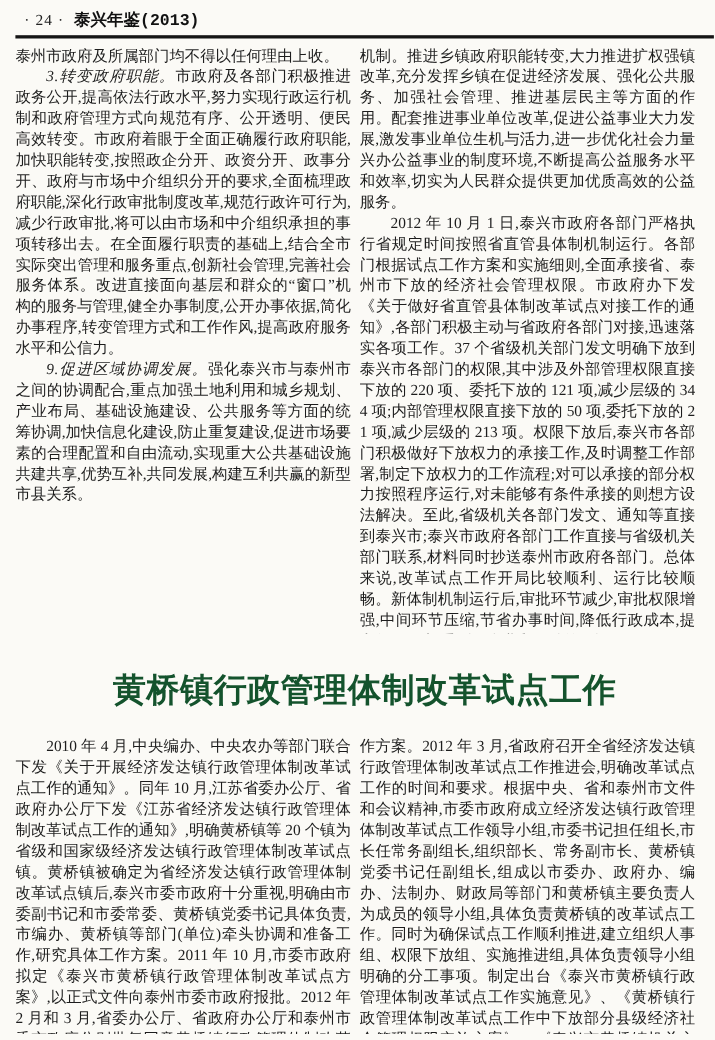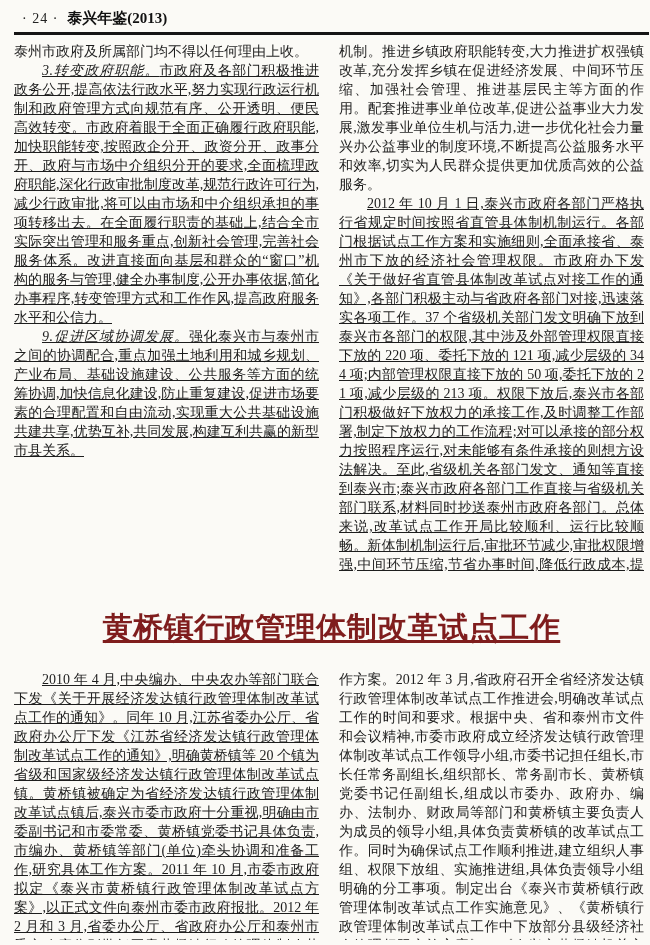--- a/index.html
+++ b/index.html
@@ -11,65 +11,65 @@
     font-family: "Liberation Serif", "DejaVu Serif", serif;
   }
   .page { padding: 9px 1px 0 14px; }
 
   .pg-header {
     display: flex; align-items: baseline; gap: 9px;
     height: 21px; padding-left: 8px;
   }
   .pg-num { font-size: 14px; letter-spacing: 1px; color: #222; }
   .pg-book {
-    font-family: Liberation Serif, serif;
+    font-family: Liberation Mono, monospace;
     font-weight: bold; font-size: 15px; color: #111;
   }
   .pg-rule { height: 3px; background: #151515; margin-top: 2px; }
 
-  .two-col { display: flex; gap: 20px; }
+  .two-col { display: flex; gap: 8px; }
   .sec1 { margin-top: 7px; }
   .sec1 .col { width: 305px; height: 534px; overflow: hidden; }
   .sec2 .col { width: 305px; height: 270px; overflow: hidden; }
 
   .col { text-align: justify; text-justify: inter-ideograph; }
   p.para {
     margin: 0; font-size: 14px; line-height: 19px;
     word-break: break-all; color: #1d1d1d;
   }
-  p.indent { text-indent: 2em; text-decoration: underline; }
+  p.indent { text-indent: 2em; }
   .lead { font-style: italic; letter-spacing: 0.5px; }
 
   .article-title {
     margin: 32px 0 22px 0;
     text-align: center;
     font-family: "Liberation Sans", "DejaVu Sans", sans-serif;
     font-weight: bold; font-size: 30px; line-height: 40px;
-    color: #7f1d1d; letter-spacing: 0.5px; text-decoration: underline;
+    color: #14532d; letter-spacing: 0.5px;
   }
 </style>
 </head>
 <body>
 
 <div class="page">
 
   <header class="pg-header">
     <span class="pg-num">· 24 ·</span>
     <span class="pg-book">泰兴年鉴(2013)</span>
   </header>
   <div class="pg-rule"></div>
 
   <section class="two-col sec1">
     <div class="col">
         <p class="para">泰州市政府及所属部门均不得以任何理由上收。</p>
         <p class="para indent"><span class="lead">3.转变政府职能。</span>市政府及各部门积极推进政务公开,提高依法行政水平,努力实现行政运行机制和政府管理方式向规范有序、公开透明、便民高效转变。市政府着眼于全面正确履行政府职能,加快职能转变,按照政企分开、政资分开、政事分开、政府与市场中介组织分开的要求,全面梳理政府职能,深化行政审批制度改革,规范行政许可行为,减少行政审批,将可以由市场和中介组织承担的事项转移出去。在全面履行职责的基础上,结合全市实际突出管理和服务重点,创新社会管理,完善社会服务体系。改进直接面向基层和群众的“窗口”机构的服务与管理,健全办事制度,公开办事依据,简化办事程序,转变管理方式和工作作风,提高政府服务水平和公信力。</p>
         <p class="para indent"><span class="lead">9.促进区域协调发展。</span>强化泰兴市与泰州市之间的协调配合,重点加强土地利用和城乡规划、产业布局、基础设施建设、公共服务等方面的统筹协调,加快信息化建设,防止重复建设,促进市场要素的合理配置和自由流动,实现重大公共基础设施共建共享,优势互补,共同发展,构建互利共赢的新型市县关系。</p>
       </div>
     <div class="col">
-        <p class="para">机制。推进乡镇政府职能转变,大力推进扩权强镇改革,充分发挥乡镇在促进经济发展、中间环节压缩、加强社会管理、推进基层民主等方面的作用。配套推进事业单位改革,促进公益事业大力发展,激发事业单位生机与活力,进一步优化社会力量兴办公益事业的制度环境,不断提高公益服务水平和效率,切实为人民群众提供更加优质高效的公益服务。</p>
+        <p class="para">机制。推进乡镇政府职能转变,大力推进扩权强镇改革,充分发挥乡镇在促进经济发展、强化公共服务、加强社会管理、推进基层民主等方面的作用。配套推进事业单位改革,促进公益事业大力发展,激发事业单位生机与活力,进一步优化社会力量兴办公益事业的制度环境,不断提高公益服务水平和效率,切实为人民群众提供更加优质高效的公益服务。</p>
         <p class="para indent">2012 年 10 月 1 日,泰兴市政府各部门严格执行省规定时间按照省直管县体制机制运行。各部门根据试点工作方案和实施细则,全面承接省、泰州市下放的经济社会管理权限。市政府办下发《关于做好省直管县体制改革试点对接工作的通知》,各部门积极主动与省政府各部门对接,迅速落实各项工作。37 个省级机关部门发文明确下放到泰兴市各部门的权限,其中涉及外部管理权限直接下放的 220 项、委托下放的 121 项,减少层级的 344 项;内部管理权限直接下放的 50 项,委托下放的 21 项,减少层级的 213 项。权限下放后,泰兴市各部门积极做好下放权力的承接工作,及时调整工作部署,制定下放权力的工作流程;对可以承接的部分权力按照程序运行,对未能够有条件承接的则想方设法解决。至此,省级机关各部门发文、通知等直接到泰兴市;泰兴市政府各部门工作直接与省级机关部门联系,材料同时抄送泰州市政府各部门。总体来说,改革试点工作开局比较顺利、运行比较顺畅。新体制机制运行后,审批环节减少,审批权限增强,中间环节压缩,节省办事时间,降低行政成本,提高行政效率,受到了企业和百姓的好评。</p>
       </div>
   </section>
 
   <h1 class="article-title">黄桥镇行政管理体制改革试点工作</h1>
 
   <section class="two-col sec2">
     <div class="col">
         <p class="para indent">2010 年 4 月,中央编办、中央农办等部门联合下发《关于开展经济发达镇行政管理体制改革试点工作的通知》。同年 10 月,江苏省委办公厅、省政府办公厅下发《江苏省经济发达镇行政管理体制改革试点工作的通知》,明确黄桥镇等 20 个镇为省级和国家级经济发达镇行政管理体制改革试点镇。黄桥镇被确定为省经济发达镇行政管理体制改革试点镇后,泰兴市委市政府十分重视,明确由市委副书记和市委常委、黄桥镇党委书记具体负责,市编办、黄桥镇等部门(单位)牵头协调和准备工作,研究具体工作方案。2011 年 10 月,市委市政府拟定《泰兴市黄桥镇行政管理体制改革试点方案》,以正式文件向泰州市委市政府报批。2012 年 2 月和 3 月,省委办公厅、省政府办公厅和泰州市委市政府分别批复同意黄桥镇行政管理体制改革试点工</p>
       </div>

